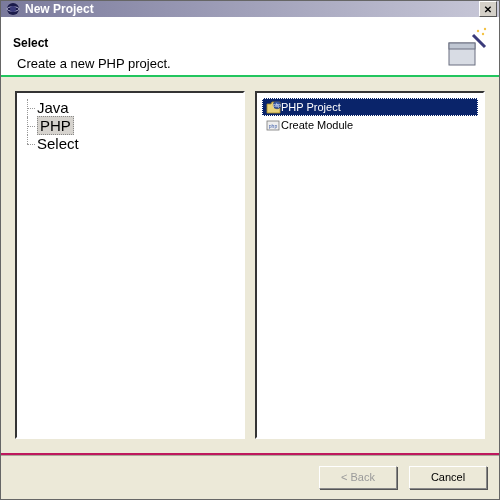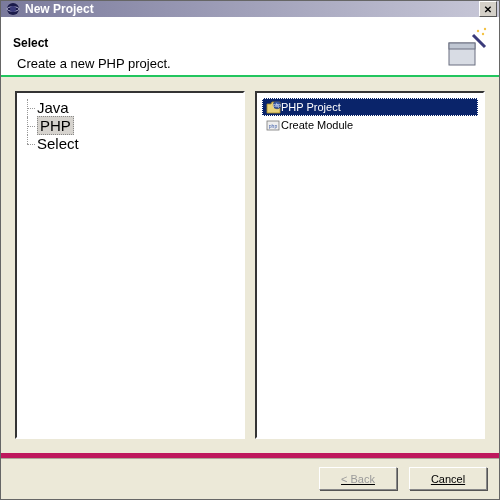--- a/index.html
+++ b/index.html
@@ -141,28 +141,27 @@
     display: inline-flex; align-items: center; justify-content: center;
   }
   .list-item.selected {
     background: #0a246a;
     color: #fff;
     border: 1px dotted #fff;
     padding: 0 2px;
   }
   .footer {
     height: 46px;
-    border-top: 5px solid #be185d;
+    border-top: 2px solid #be185d;
     box-shadow: inset 0 1px 0 #aca899;
     display: flex;
     align-items: center;
     justify-content: flex-end;
     padding: 0 12px;
     gap: 12px;
-    text-decoration: underline;
   }
   .btn {
     width: 78px; height: 23px;
     background: #ece9d8;
     border: 1px solid #888;
     border-top-color: #fff;
     border-left-color: #fff;
     font-size: 11px;
     display: flex; align-items: center; justify-content: center;
     box-shadow: 1px 1px 0 #555;

